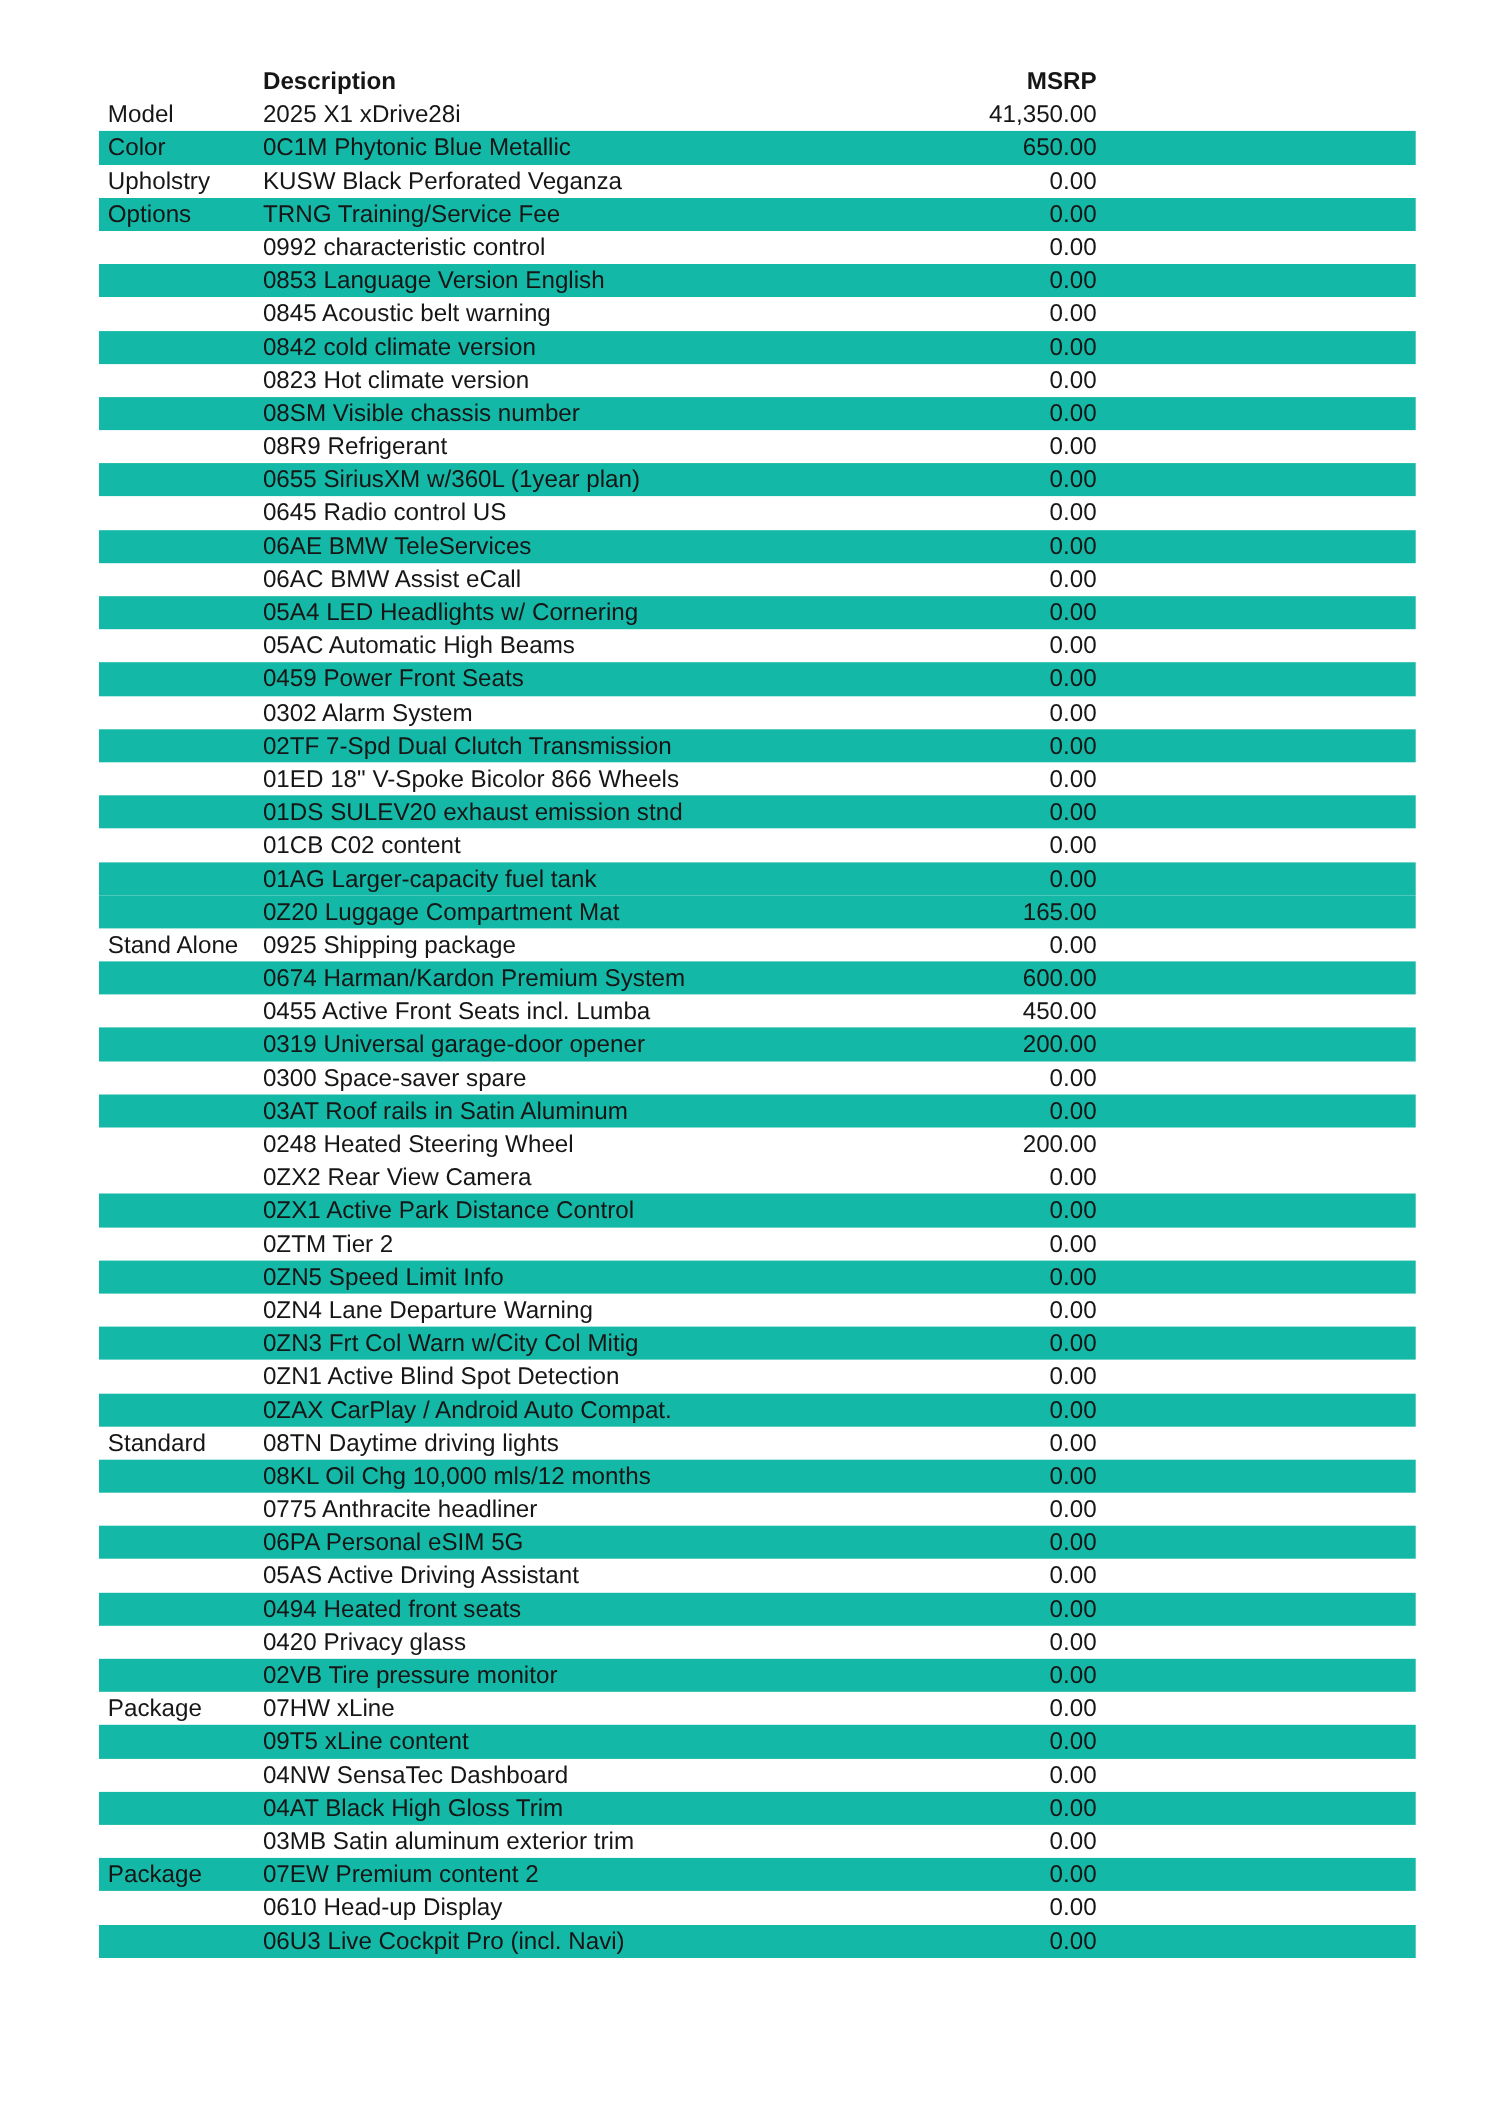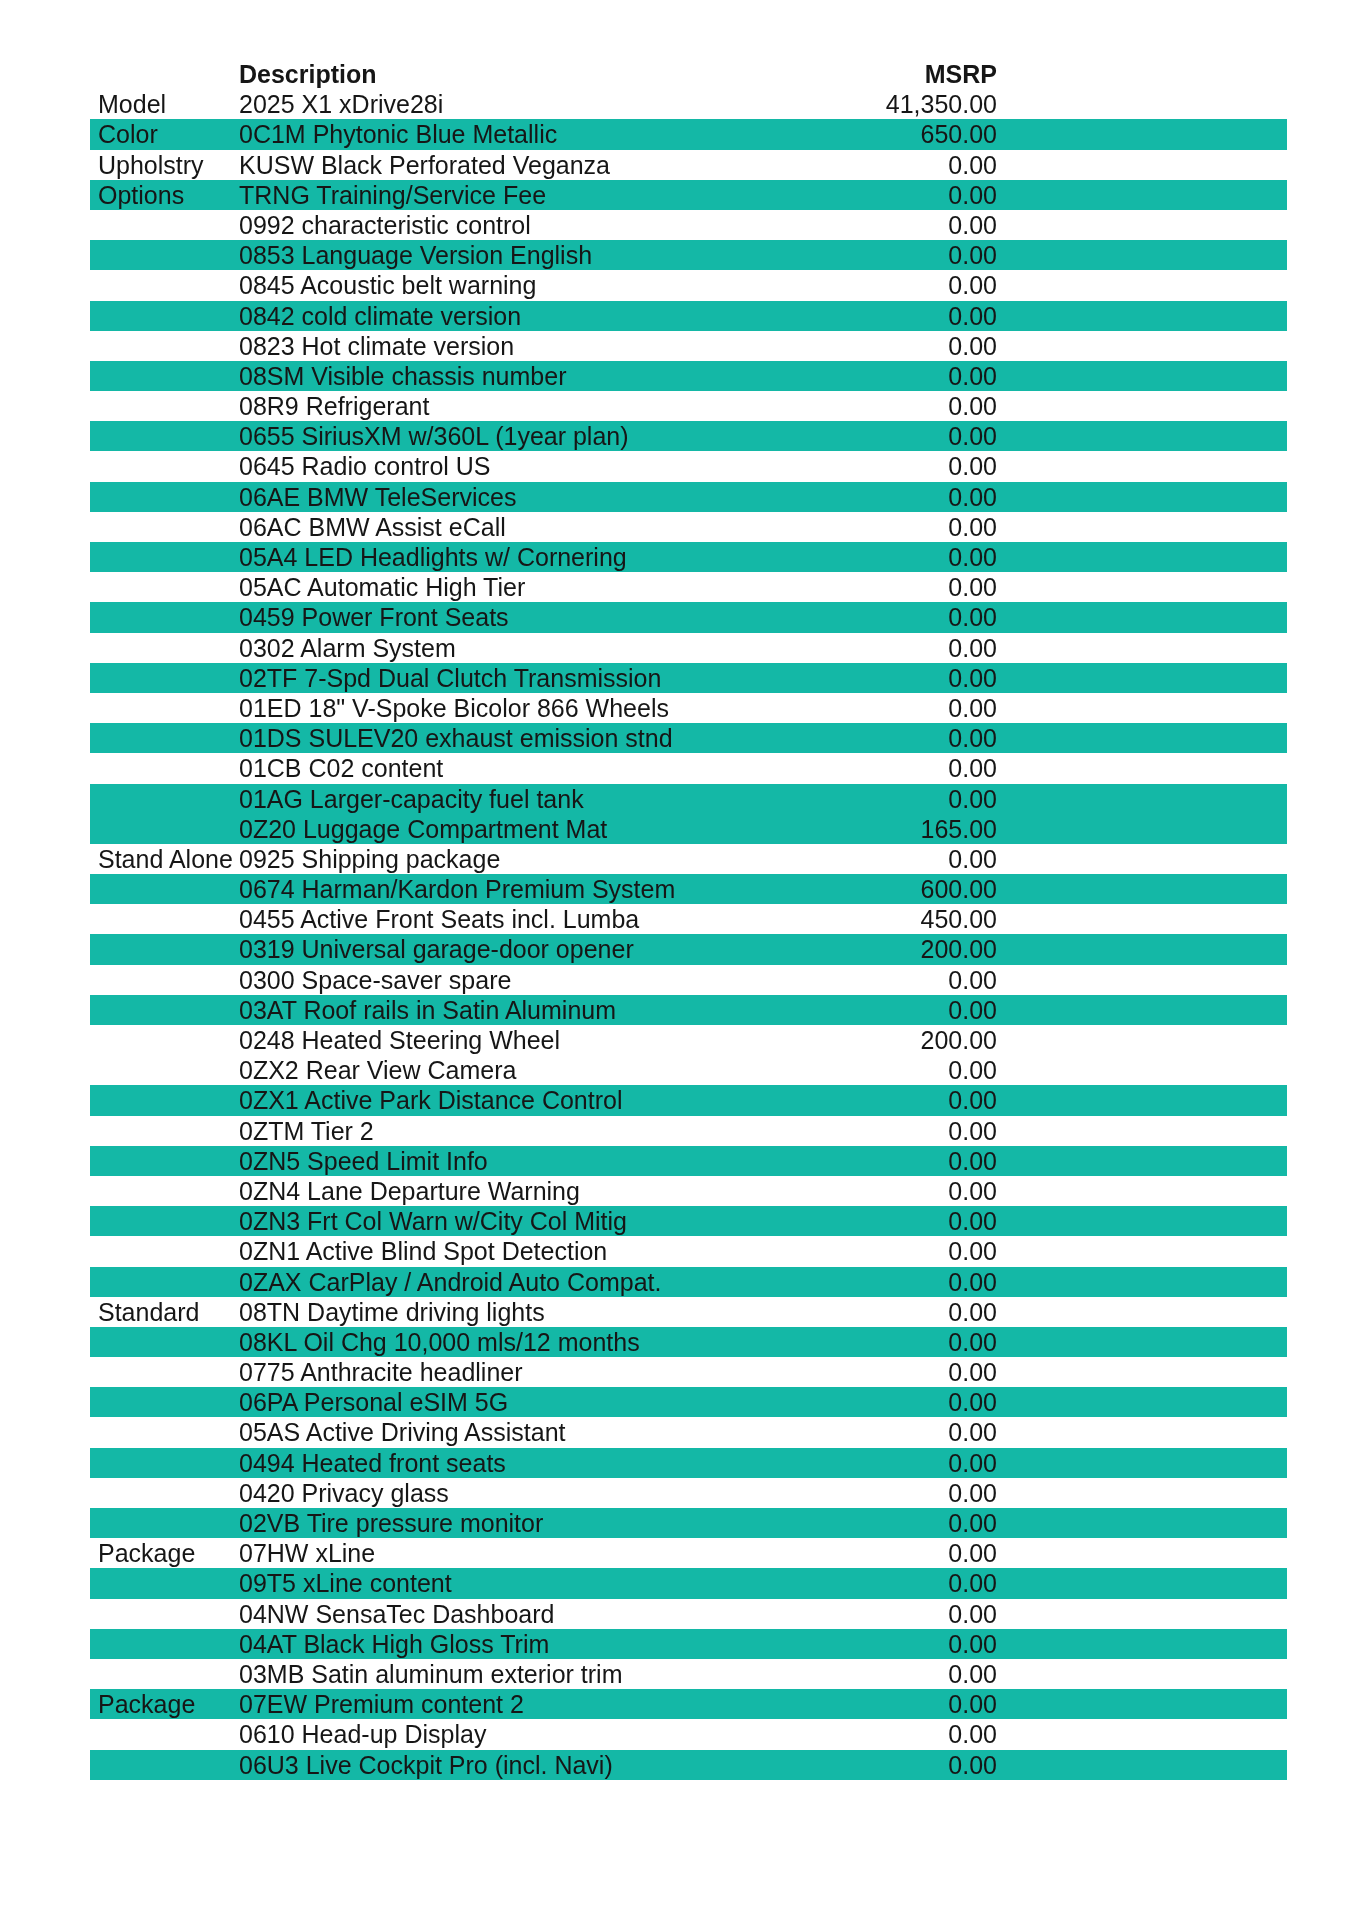--- a/index.html
+++ b/index.html
@@ -3,21 +3,21 @@
 <meta charset="utf-8">
 <style>
   html, body { margin: 0; padding: 0; background: #ffffff; }
   .page {
     position: relative;
     width: 1357px;
     height: 1920px;
     background: #ffffff;
     overflow: hidden;
     font-family: "Liberation Sans", sans-serif;
-    font-size: 25px;
+    font-size: 22px;
     color: #161616;
   }
   .table {
     position: absolute;
     top: 59px;
     left: 0;
     width: 1357px;
   }
   .row {
     position: relative;
@@ -119,21 +119,21 @@
           <span class="cell desc">06AC BMW Assist eCall</span>
           <span class="cell msrp">0.00</span>
         </div>
         <div class="row striped">
           <span class="cell cat"></span>
           <span class="cell desc">05A4 LED Headlights w/ Cornering</span>
           <span class="cell msrp">0.00</span>
         </div>
         <div class="row">
           <span class="cell cat"></span>
-          <span class="cell desc">05AC Automatic High Tier</span>
+          <span class="cell desc">05AC Automatic High Beams</span>
           <span class="cell msrp">0.00</span>
         </div>
         <div class="row striped">
           <span class="cell cat"></span>
           <span class="cell desc">0459 Power Front Seats</span>
           <span class="cell msrp">0.00</span>
         </div>
         <div class="row">
           <span class="cell cat"></span>
           <span class="cell desc">0302 Alarm System</span>

